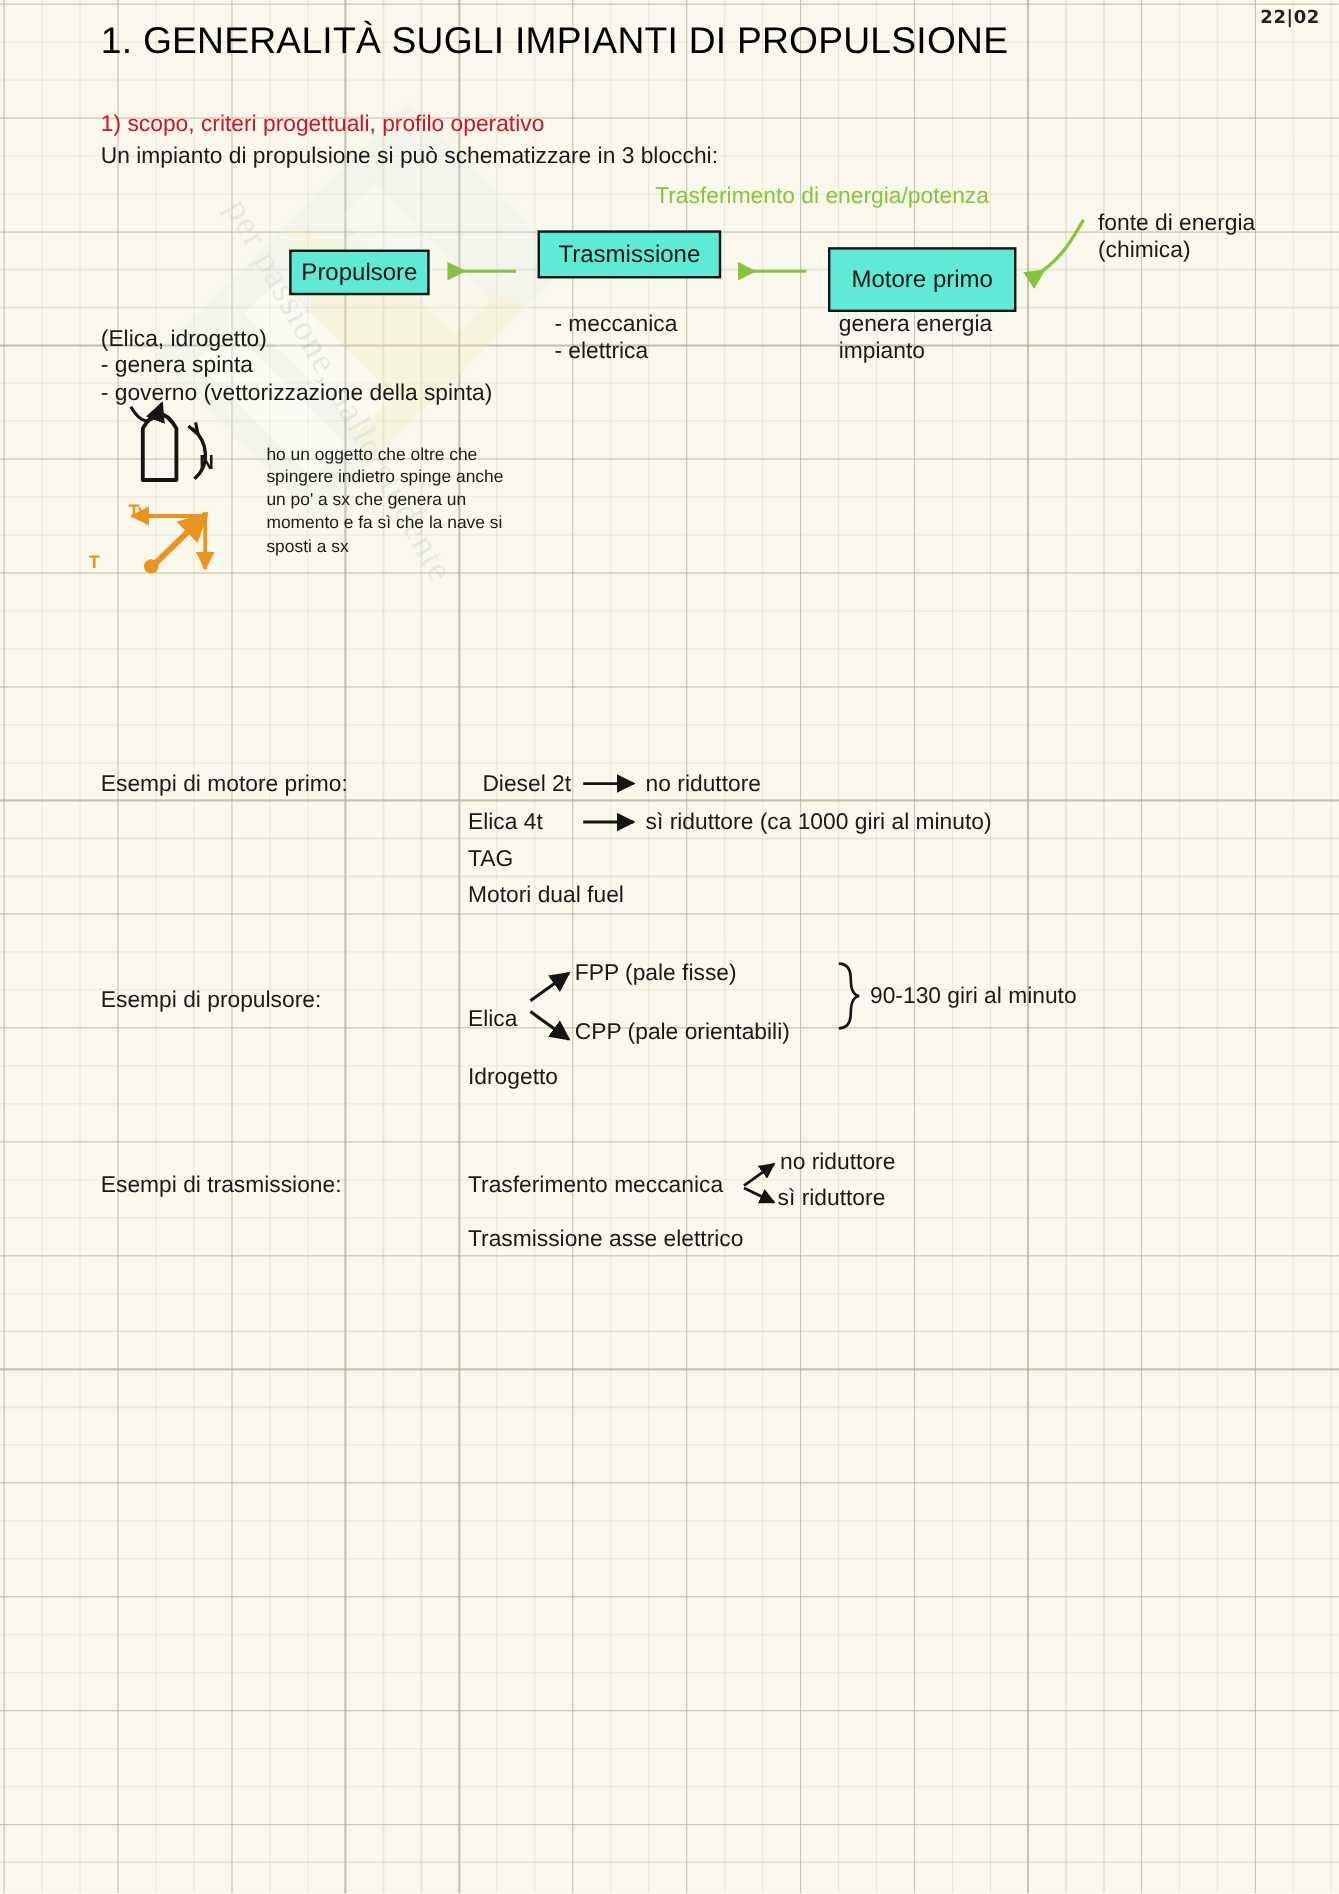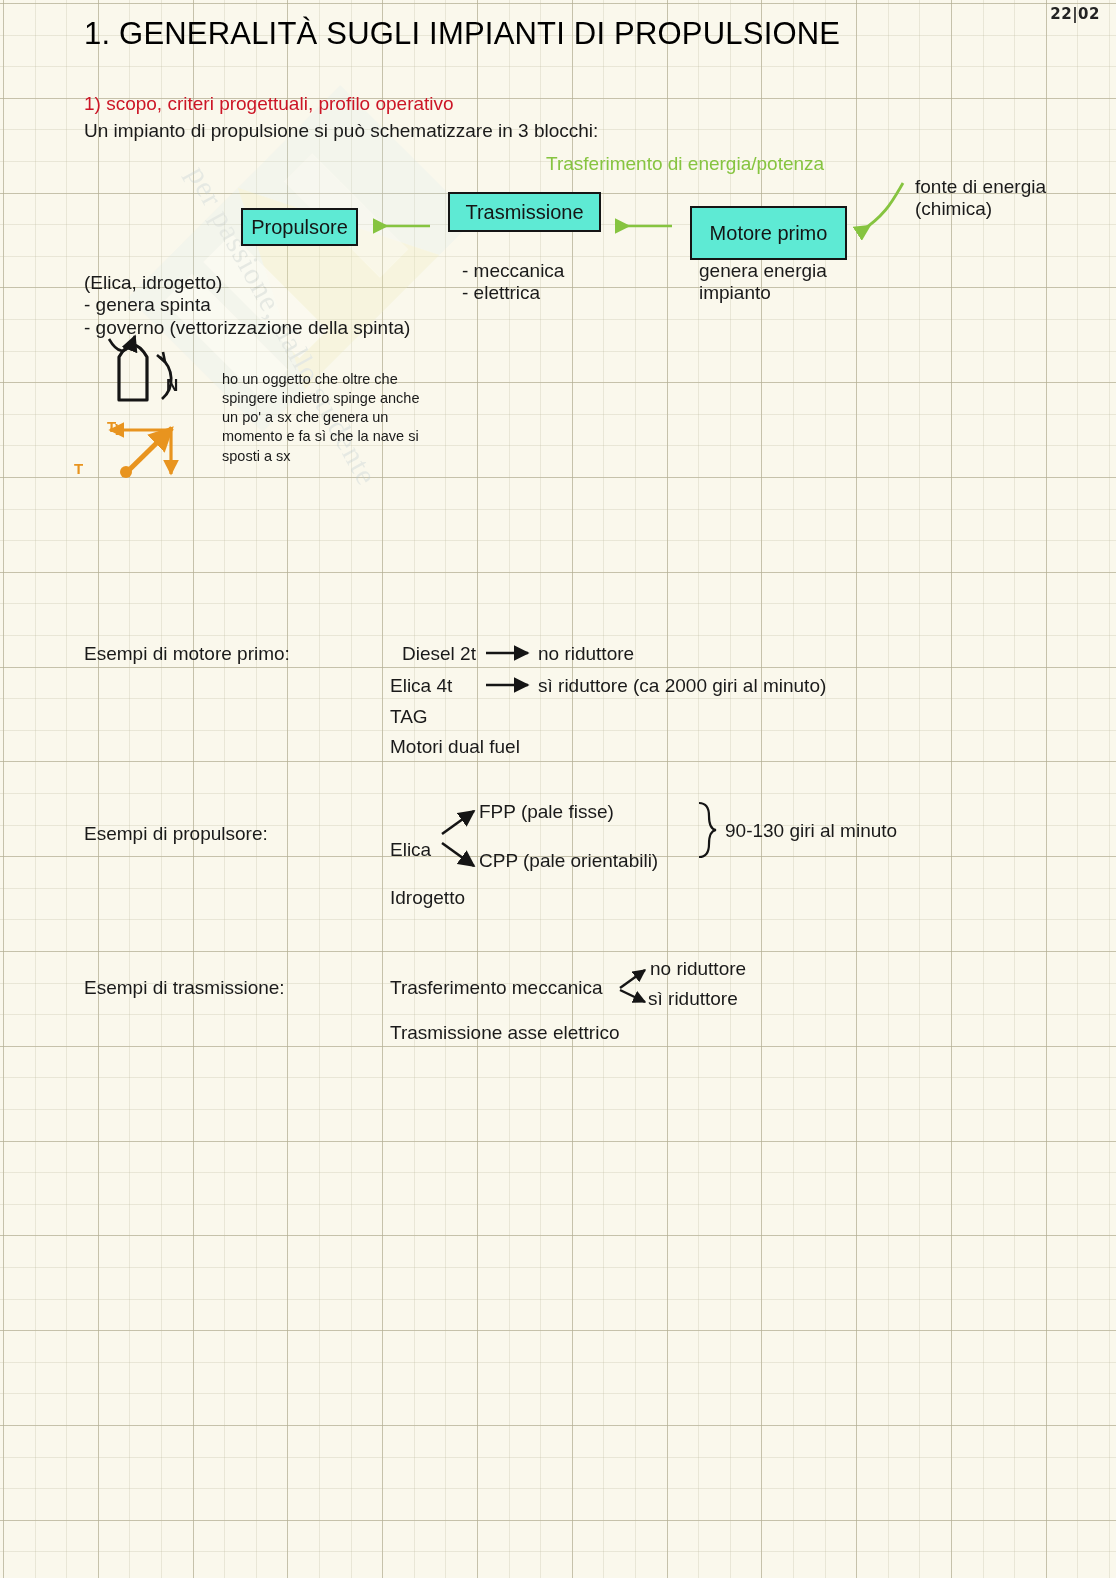--- a/index.html
+++ b/index.html
@@ -271,21 +271,21 @@
 momento e fa sì che la nave si
 sposti a sx</div>
 
 
   <div class="t ex-label" id="lbl-motore">Esempi di motore primo:</div>
   <div class="ex-item" id="ex-diesel2t">Diesel 2t</div>
   <div class="ex-item" id="ex-diesel4t">Elica 4t</div>
   <div class="ex-item" id="ex-tag">TAG</div>
   <div class="ex-item" id="ex-dualfuel">Motori dual fuel</div>
   <div class="ex-item" id="ex-rid-no">no riduttore</div>
-  <div class="ex-item" id="ex-rid-si">sì riduttore (ca 2000 giri al minuto)</div>
+  <div class="ex-item" id="ex-rid-si">sì riduttore (ca 1000 giri al minuto)</div>
 
   <div class="t ex-label" id="lbl-propulsore">Esempi di propulsore:</div>
   <div class="ex-item" id="ex-elica">Elica</div>
   <div class="ex-item" id="ex-fpp">FPP (pale fisse)</div>
   <div class="ex-item" id="ex-cpp">CPP (pale orientabili)</div>
   <div class="ex-item" id="ex-idrogetto">Idrogetto</div>
   <div class="ex-item" id="ex-rpm">90-130 giri al minuto</div>
 
   <div class="t ex-label" id="lbl-trasmiss">Esempi di trasmissione:</div>
   <div class="ex-item" id="ex-trasm-mecc">Trasferimento meccanica</div>

